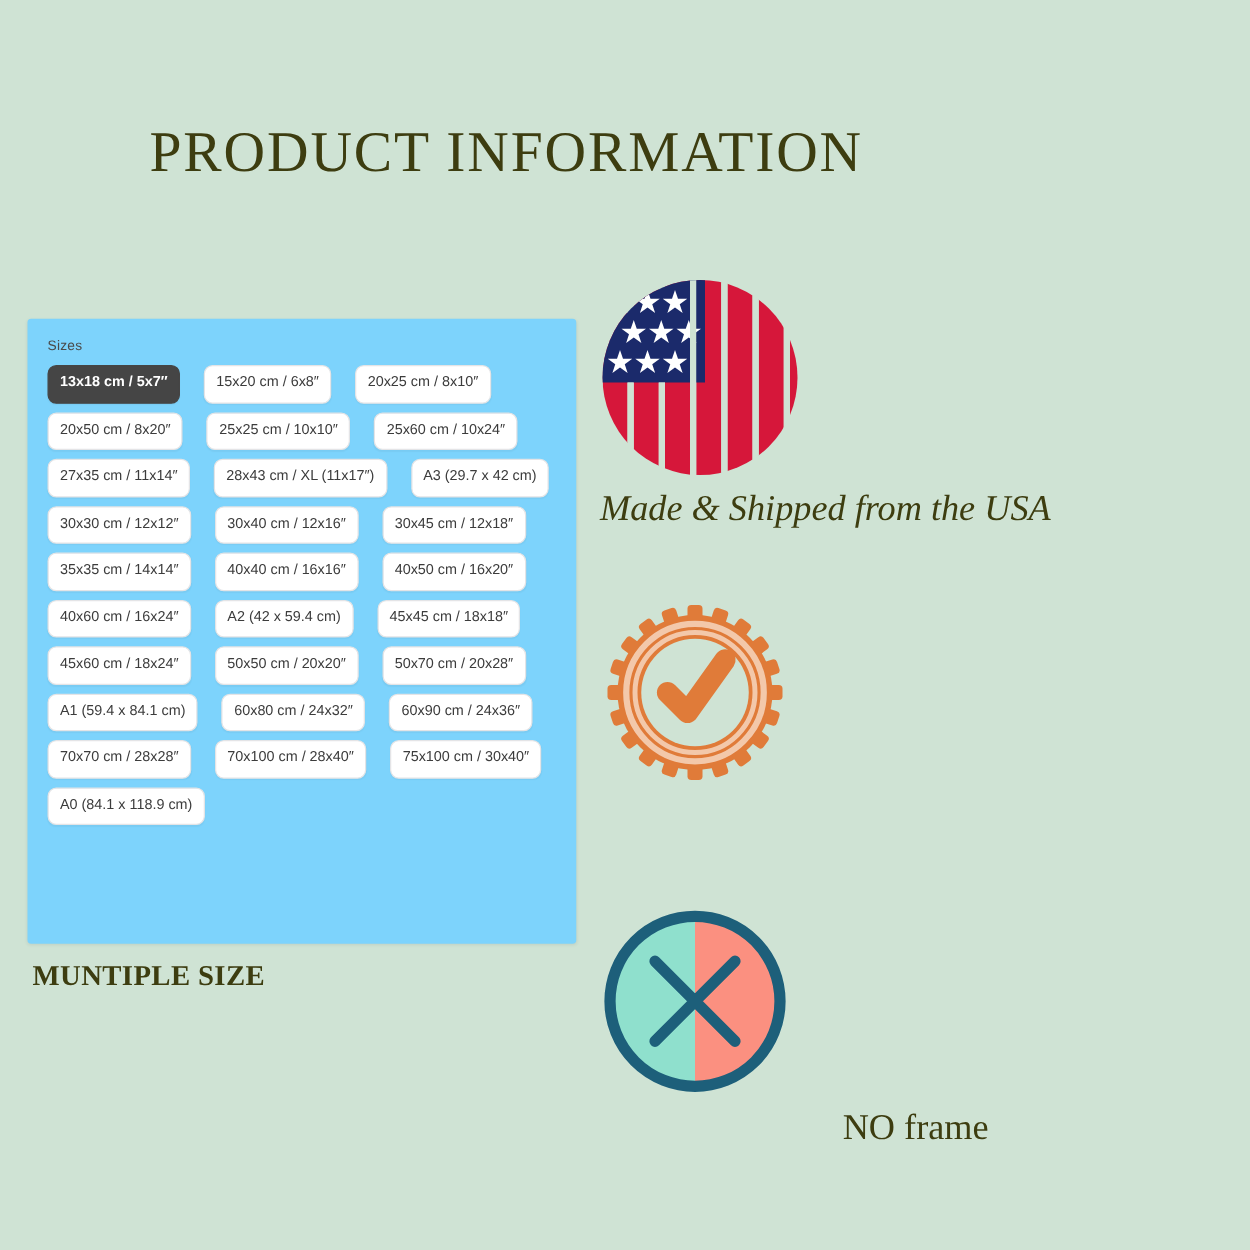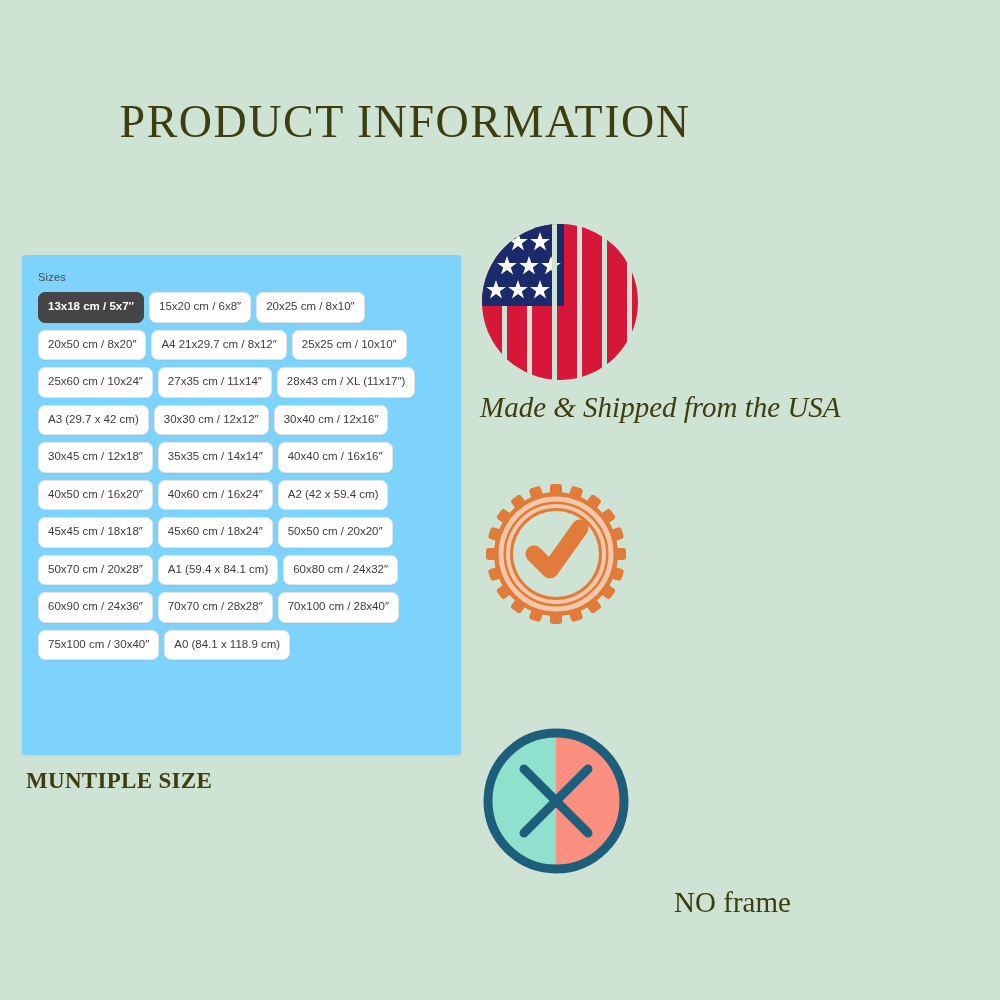--- a/index.html
+++ b/index.html
@@ -44,21 +44,21 @@
   }
   .size-panel-label {
     font-size: 11px;
     color: #4a4a4a;
     margin-bottom: 9px;
     letter-spacing: 0.2px;
   }
   .chip-wrap {
     display: flex;
     flex-wrap: wrap;
-    gap: 7px 5px;
+    gap: 7px 19px;
   }
   .chip {
     background: #ffffff;
     border: 1px solid #e4e4e6;
     border-radius: 7px;
     padding: 8px 9px 9px 9px;
     font-size: 11.5px;
     color: #3c3c3c;
     white-space: nowrap;
     line-height: 1;
@@ -118,21 +118,20 @@
 
 <div class="page-title">PRODUCT INFORMATION</div>
 
 <div class="size-panel">
   <div class="size-panel-label">Sizes</div>
   <div class="chip-wrap" id="chip-wrap">
       <div class="chip selected">13x18 cm / 5x7″</div>
       <div class="chip">15x20 cm / 6x8″</div>
       <div class="chip">20x25 cm / 8x10″</div>
       <div class="chip">20x50 cm / 8x20″</div>
-      <div class="chip">A4 21x29.7 cm / 8x12″</div>
       <div class="chip">25x25 cm / 10x10″</div>
       <div class="chip">25x60 cm / 10x24″</div>
       <div class="chip">27x35 cm / 11x14″</div>
       <div class="chip">28x43 cm / XL (11x17″)</div>
       <div class="chip">A3 (29.7 x 42 cm)</div>
       <div class="chip">30x30 cm / 12x12″</div>
       <div class="chip">30x40 cm / 12x16″</div>
       <div class="chip">30x45 cm / 12x18″</div>
       <div class="chip">35x35 cm / 14x14″</div>
       <div class="chip">40x40 cm / 16x16″</div>

